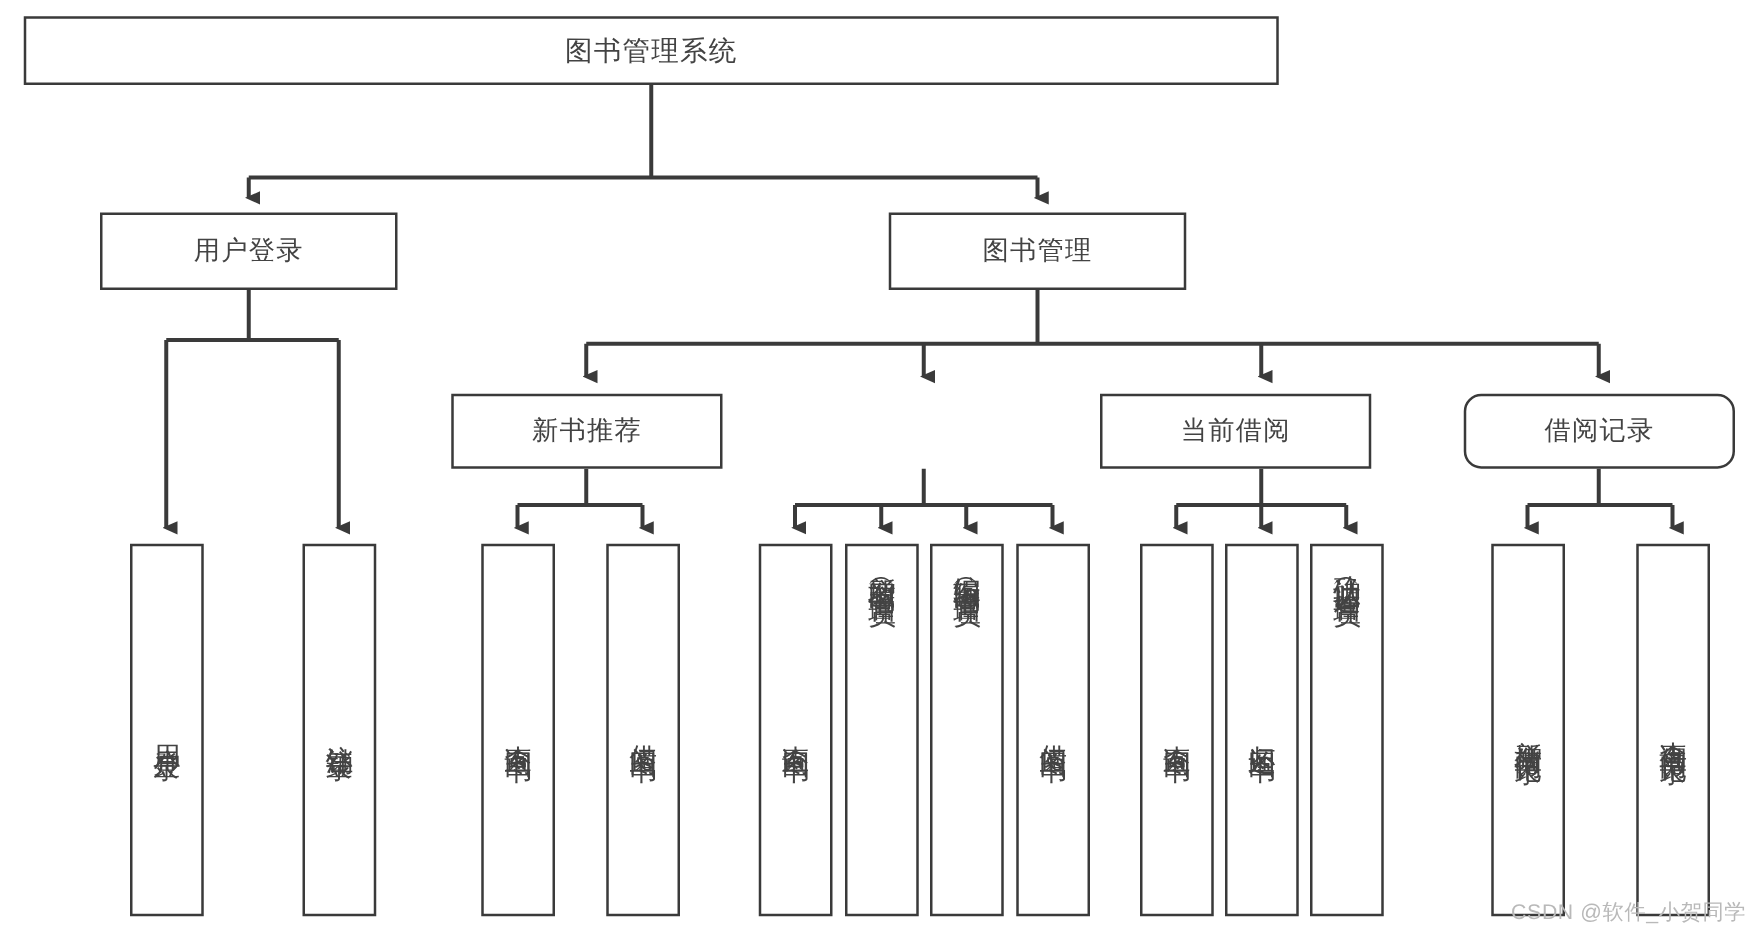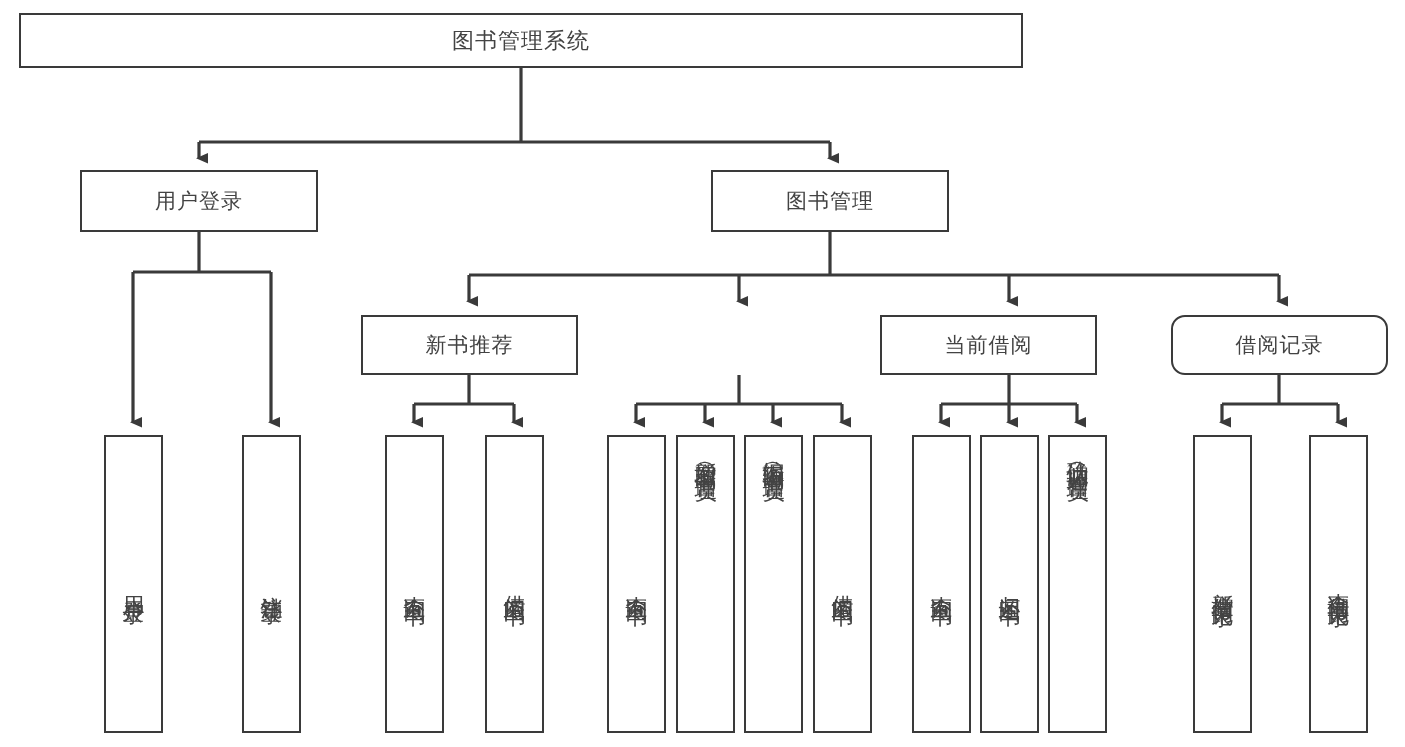--- a/index.html
+++ b/index.html
@@ -173,14 +173,15 @@
     <span class="lbl">确认归还（管理员）</span>
   </div>
 
   <div class="node v-node center" style="left:1193px;top:435px;width:59px;height:298px;">
     <span class="lbl">新增借阅记录</span>
   </div>
   <div class="node v-node center" style="left:1309px;top:435px;width:59px;height:298px;">
     <span class="lbl">查询借阅记录</span>
   </div>
 
+  <div class="watermark">CSDN @软件_小贺同学</div>
 
 </div>
 
 </body></html>

